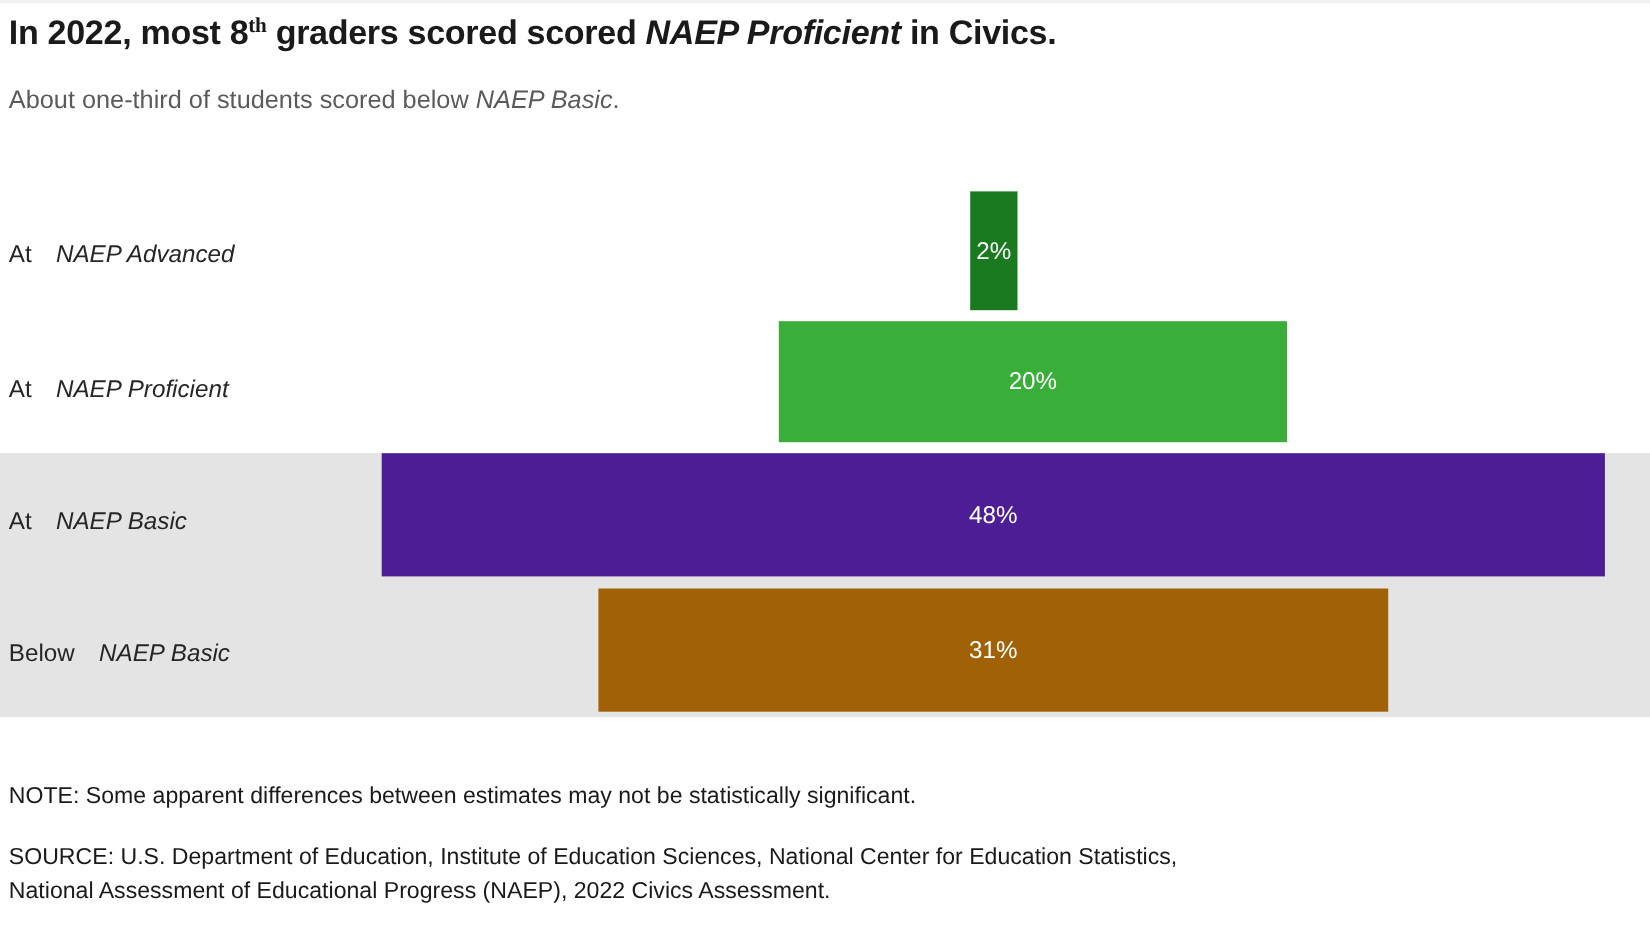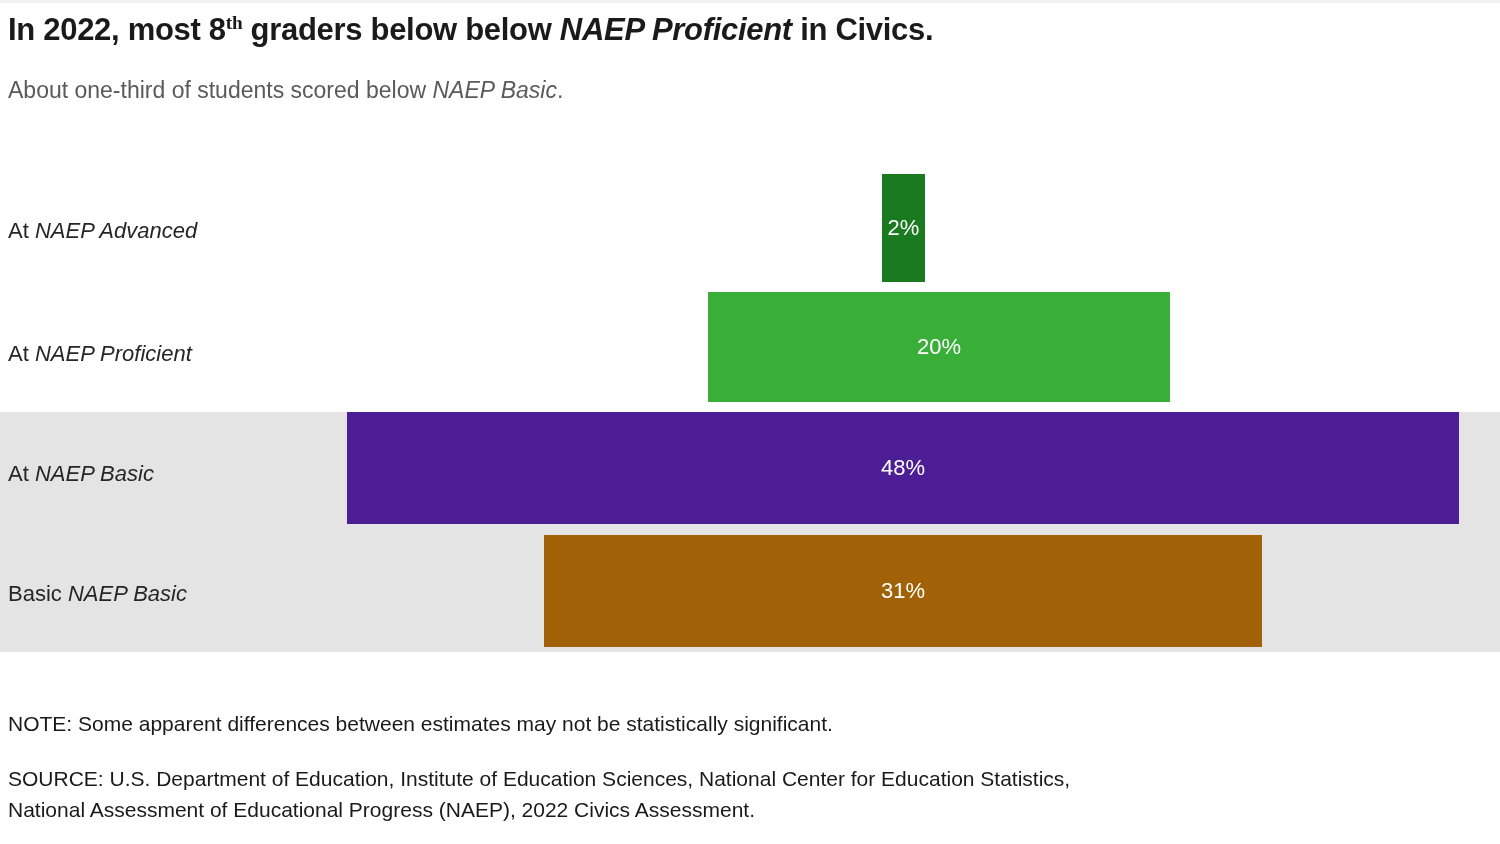--- a/index.html
+++ b/index.html
@@ -87,21 +87,21 @@
   }
 
   .row-label {
     position: absolute;
     left: 8px;
     font-size: 22px;
     color: #262626;
     white-space: nowrap;
     line-height: 1;
   }
-  .row-label .em { font-style: italic; }
+  .row-label .em { font-style: italic; margin-left: 16px; }
 
   .bar {
     position: absolute;
     display: flex;
     align-items: center;
     justify-content: center;
   }
 
   .bar-value {
     font-size: 22px;
@@ -127,21 +127,21 @@
   .note-block .note-line { white-space: normal; }
 </style>
 </head>
 <body>
 
 <div id="page">
 
   <div class="top-rule"></div>
 
   <div class="chart-title">
-    <span>In 2022, most 8</span><sup>th</sup><span> graders below below </span><span class="em">NAEP Proficient</span><span> in Civics.</span>
+    <span>In 2022, most 8</span><sup>th</sup><span> graders scored scored </span><span class="em">NAEP Proficient</span><span> in Civics.</span>
   </div>
 
   <div class="chart-subtitle">
     <span>About one-third of students scored below </span><span class="em">NAEP Basic</span><span>.</span>
   </div>
 
   <div class="plot">
 
     <div class="band" style="top:264px; height:240px; background:#e4e4e4;"></div>
 
@@ -167,21 +167,21 @@
       <div class="row-label" style="top:51px;">
         <span>At </span><span class="em">NAEP Basic</span>
       </div>
       <div class="bar" style="left:347px; top:0px; width:1112px; height:112px; background:#4c1d95;">
         <span class="bar-value">48%</span>
       </div>
     </div>
 
     <div class="row" style="top:384px; height:120px;">
       <div class="row-label" style="top:51px;">
-        <span>Basic </span><span class="em">NAEP Basic</span>
+        <span>Below </span><span class="em">NAEP Basic</span>
       </div>
       <div class="bar" style="left:544px; top:3px; width:718px; height:112px; background:#a16207;">
         <span class="bar-value">31%</span>
       </div>
     </div>
 
   </div>
 
   <div class="notes">
     <div class="note-line">NOTE: Some apparent differences between estimates may not be statistically significant.</div>

